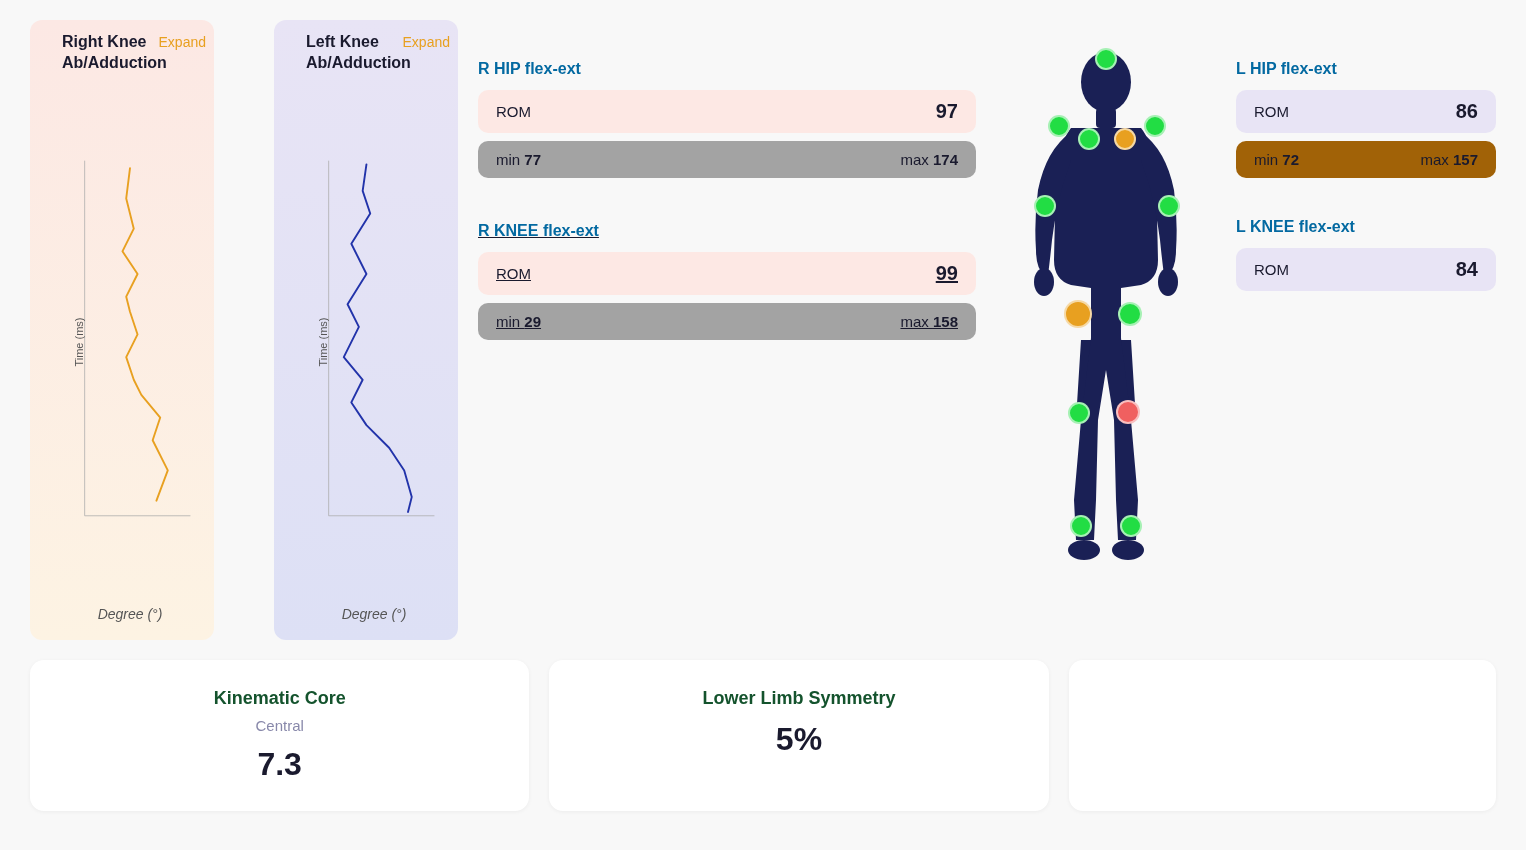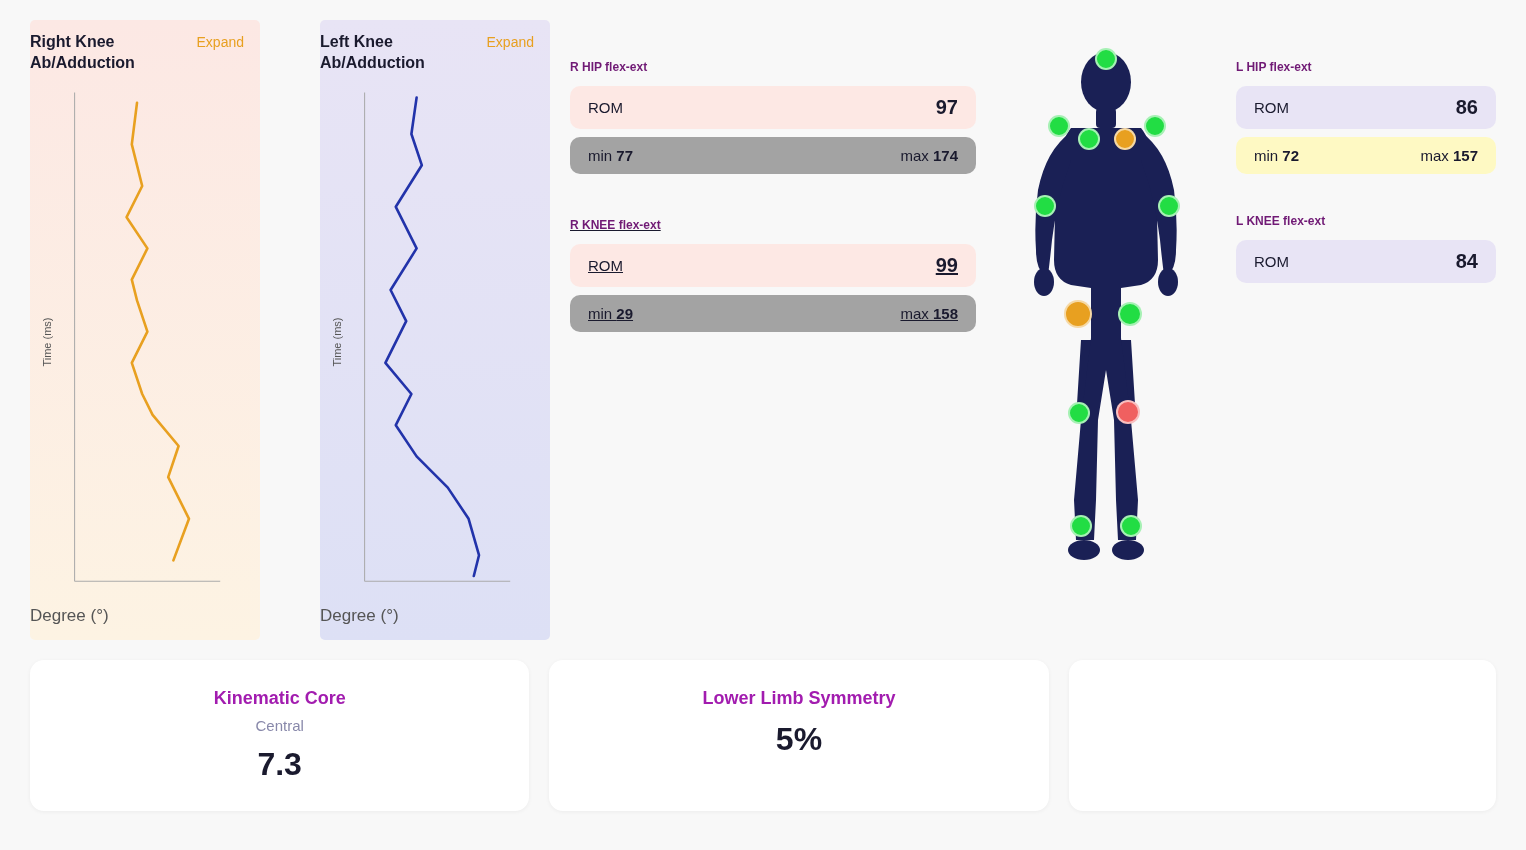--- a/index.html
+++ b/index.html
@@ -26,24 +26,24 @@
       align-items: flex-start;
     }
 
     
     .charts-area {
       display: flex;
       gap: 20px;
     }
 
     .chart-card {
-      border-radius: 5px;
-      padding: 12px 16px 10px 0;
+      border-radius: 12px;
+      padding: 12px 16px 10px 32px;
       position: relative;
-      width: 230px;
+      width: 184px;
       height: 620px;
     }
 
     .chart-card.right {
       background: linear-gradient(to bottom, #fce8e4, #fdf3e3);
     }
 
     .chart-card.left {
       background: linear-gradient(to bottom, #e8e4f5, #dde0f5);
       margin-left: 40px;
@@ -53,21 +53,21 @@
       font-size: 16px;
       font-weight: 700;
       color: #1a1a2e;
       line-height: 1.3;
       margin-bottom: 8px;
     }
 
     .expand-btn {
       position: absolute;
       top: 14px;
-      right: 16px;
+      right: 8px;
       color: #e8a020;
       font-size: 14px;
       font-weight: 500;
       cursor: pointer;
       background: none;
       border: none;
     }
 
     .chart-area {
       position: relative;
@@ -85,45 +85,46 @@
       position: absolute;
       left: -8px;
       top: 50%;
       transform: translateY(-50%) rotate(-90deg);
       font-size: 11px;
       color: #555;
       white-space: nowrap;
     }
 
     .chart-x-label {
-      text-align: left;
-      font-size: 17px;
+      text-align: center;
+      font-size: 14px;
       color: #555;
       margin-top: 4px;
+      font-style: italic;
     }
 
     
     .data-area {
       flex: 1;
       display: flex;
       flex-direction: column;
       gap: 20px;
       padding-top: 40px;
     }
 
     .metric-section {
       display: flex;
       flex-direction: column;
       gap: 8px;
     }
 
     .metric-title {
-      font-size: 12px;
+      font-size: 16px;
       font-weight: 600;
-      color: #701a75;
+      color: #0369a1;
       margin-bottom: 4px;
     }
 
     .metric-card {
       border-radius: 10px;
       padding: 10px 18px;
       display: flex;
       justify-content: space-between;
       align-items: center;
     }
@@ -181,21 +182,21 @@
       gap: 20px;
       padding-top: 40px;
       min-width: 260px;
     }
 
     .metric-card.rom-card-purple {
       background: #e8e4f5;
     }
 
     .metric-card.minmax-card-purple {
-      background: #fef9c3;
+      background: #a16207;
       gap: 12px;
     }
 
     
     .bottom-section {
       display: flex;
       gap: 20px;
     }
 
     .bottom-card {
@@ -206,21 +207,21 @@
       display: flex;
       flex-direction: column;
       align-items: center;
       gap: 8px;
       box-shadow: 0 1px 4px rgba(0,0,0,0.05);
     }
 
     .bottom-card-title {
       font-size: 18px;
       font-weight: 700;
-      color: #a21caf;
+      color: #14532d;
     }
 
     .bottom-card-subtitle {
       font-size: 15px;
       color: #8888aa;
       font-weight: 400;
     }
 
     .bottom-card-value {
       font-size: 32px;

